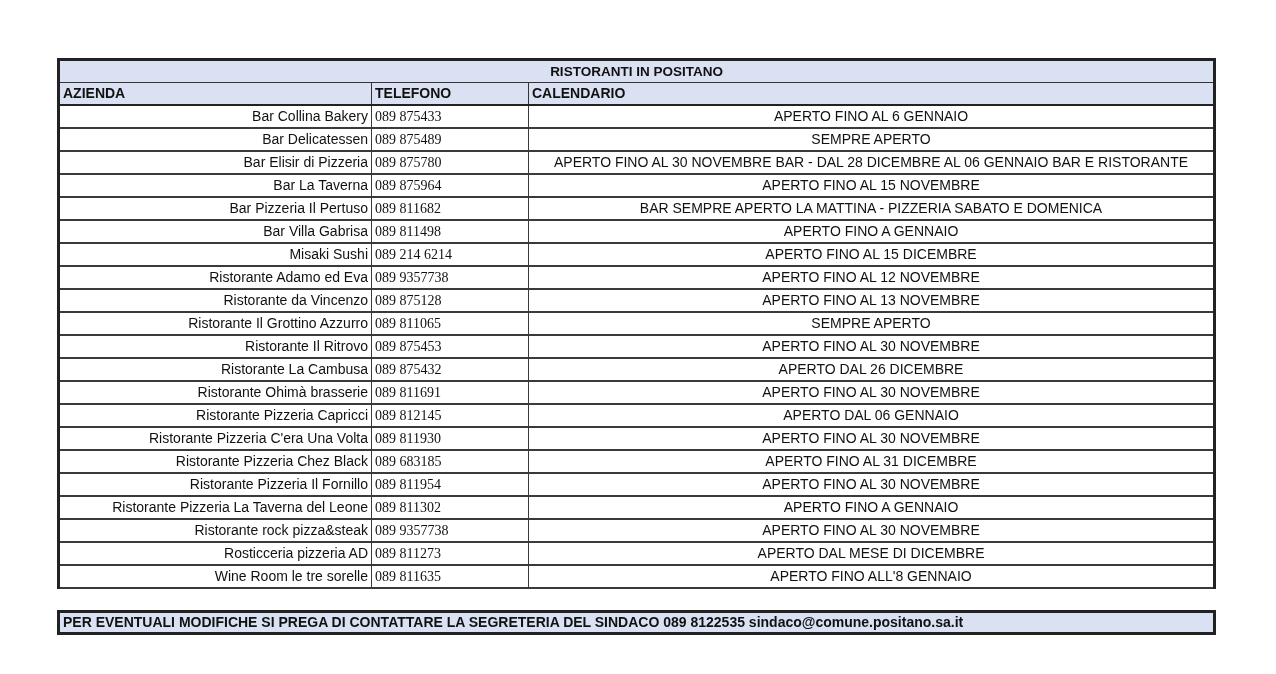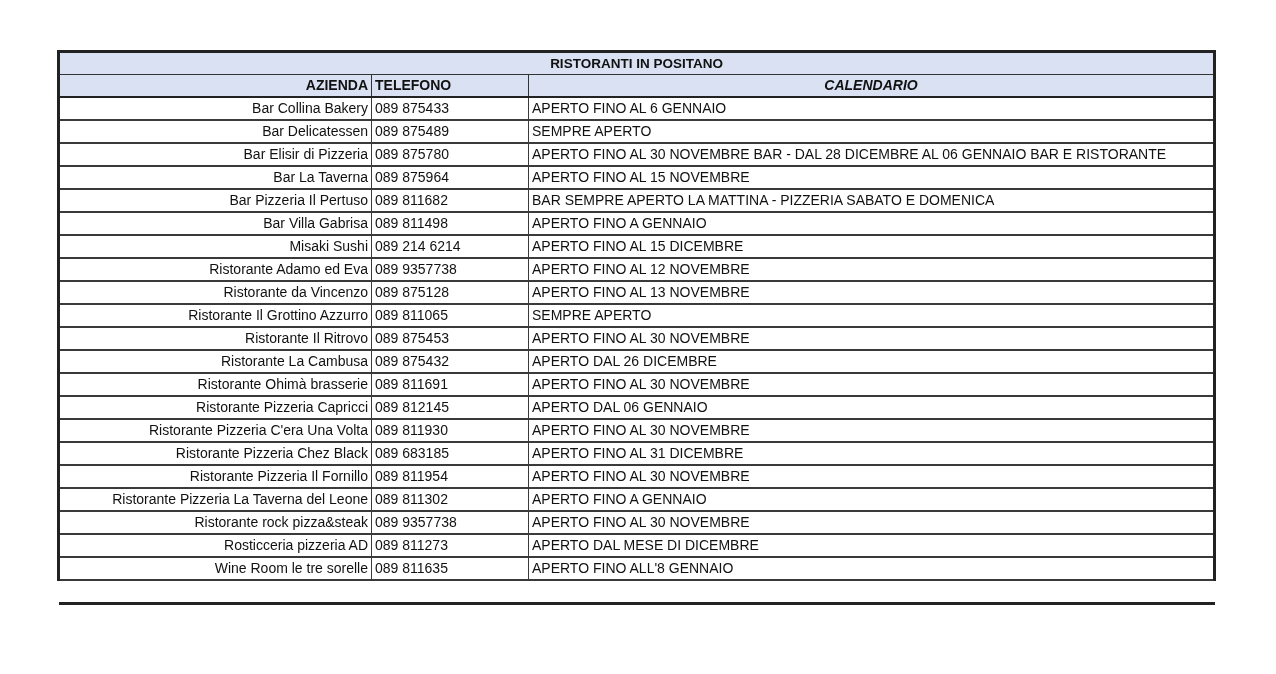--- a/index.html
+++ b/index.html
@@ -1,36 +1,36 @@
 <!DOCTYPE html>
 <html><head>
 <meta charset="utf-8">
 <style>
   html, body { margin: 0; padding: 0; background: #ffffff; }
   body { width: 1276px; height: 674px; position: relative; overflow: hidden;
          font-family: "Liberation Sans", "DejaVu Sans", sans-serif; color: #111; }
-  #sheet { position: absolute; left: 57px; top: 50px; width: 1016px; }
+  #sheet { position: absolute; left: 57px; top: 58px; width: 1016px; }
   table { border-collapse: collapse; width: 1156px; table-layout: fixed; }
   td, th { padding: 0 3px; height: 21.7px; line-height: 21px; font-size: 14px;
            white-space: nowrap; overflow: hidden; box-sizing: border-box; }
   .c-az { width: 313px; }
   .c-tel { width: 157px; }
   .c-cal { width: 686px; }
   .title-row td { background: #d9e1f2; font-weight: bold; text-align: center; font-size: 13.5px;
                   border-top: 3px solid #222; border-left: 3px solid #222; border-right: 3px solid #222;
                   border-bottom: 1px solid #333; height: 23px; }
   .head-row th { background: #d9e1f2; font-weight: bold; font-size: 14px; border: 1px solid #333; }
-  .head-row th.az { text-align: right; border-left: 3px solid #222; }
+  .head-row th.az { text-align: left; border-left: 3px solid #222; }
   .head-row th.tel { text-align: left; margin-top: 16px; }
-  .head-row th.cal { text-align: center; border-right: 3px solid #222; border-bottom: 2px solid #222; font-style: italic; }
+  .head-row th.cal { text-align: left; border-right: 3px solid #222; border-bottom: 2px solid #222; }
   .head-row th.az, .head-row th.tel { border-bottom: 2px solid #222; }
   tbody td { border: 1px solid #3a3a3a; border-bottom: 2px solid #3a3a3a; }
   tbody td.az { border-left: 3px solid #222; text-align: right; }
-  tbody td.tel { text-align: left; }
-  tbody td.cal { border-right: 3px solid #222; }
+  tbody td.tel { text-align: left; font-family: Liberation Serif, serif; }
+  tbody td.cal { text-align: center; border-right: 3px solid #222; }
   tr.empty td { height: 23px; border-bottom: 3px solid #222; }
   .footer-row td { background: #d9e1f2; font-weight: bold; text-align: left; font-size: 14px;
                    border: 3px solid #222; border-top: 1px solid #222; height: 22px; line-height: 18px; }
 </style>
 </head>
 <body>
 
 <div id="sheet">
   <table>
     <colgroup>
@@ -155,15 +155,18 @@
           <td class="tel">089 811635</td>
           <td class="cal">APERTO FINO ALL'8 GENNAIO</td>
         </tr>
       </tbody>
     <tfoot>
       <tr class="empty">
         <td class="az"></td>
         <td class="tel"></td>
         <td class="cal"></td>
       </tr>
+      <tr class="footer-row">
+        <td colspan="3">PER EVENTUALI MODIFICHE SI PREGA DI CONTATTARE LA SEGRETERIA DEL SINDACO 089 8122535 sindaco@comune.positano.sa.it</td>
+      </tr>
     </tfoot>
   </table>
 </div>
 
 </body></html>

